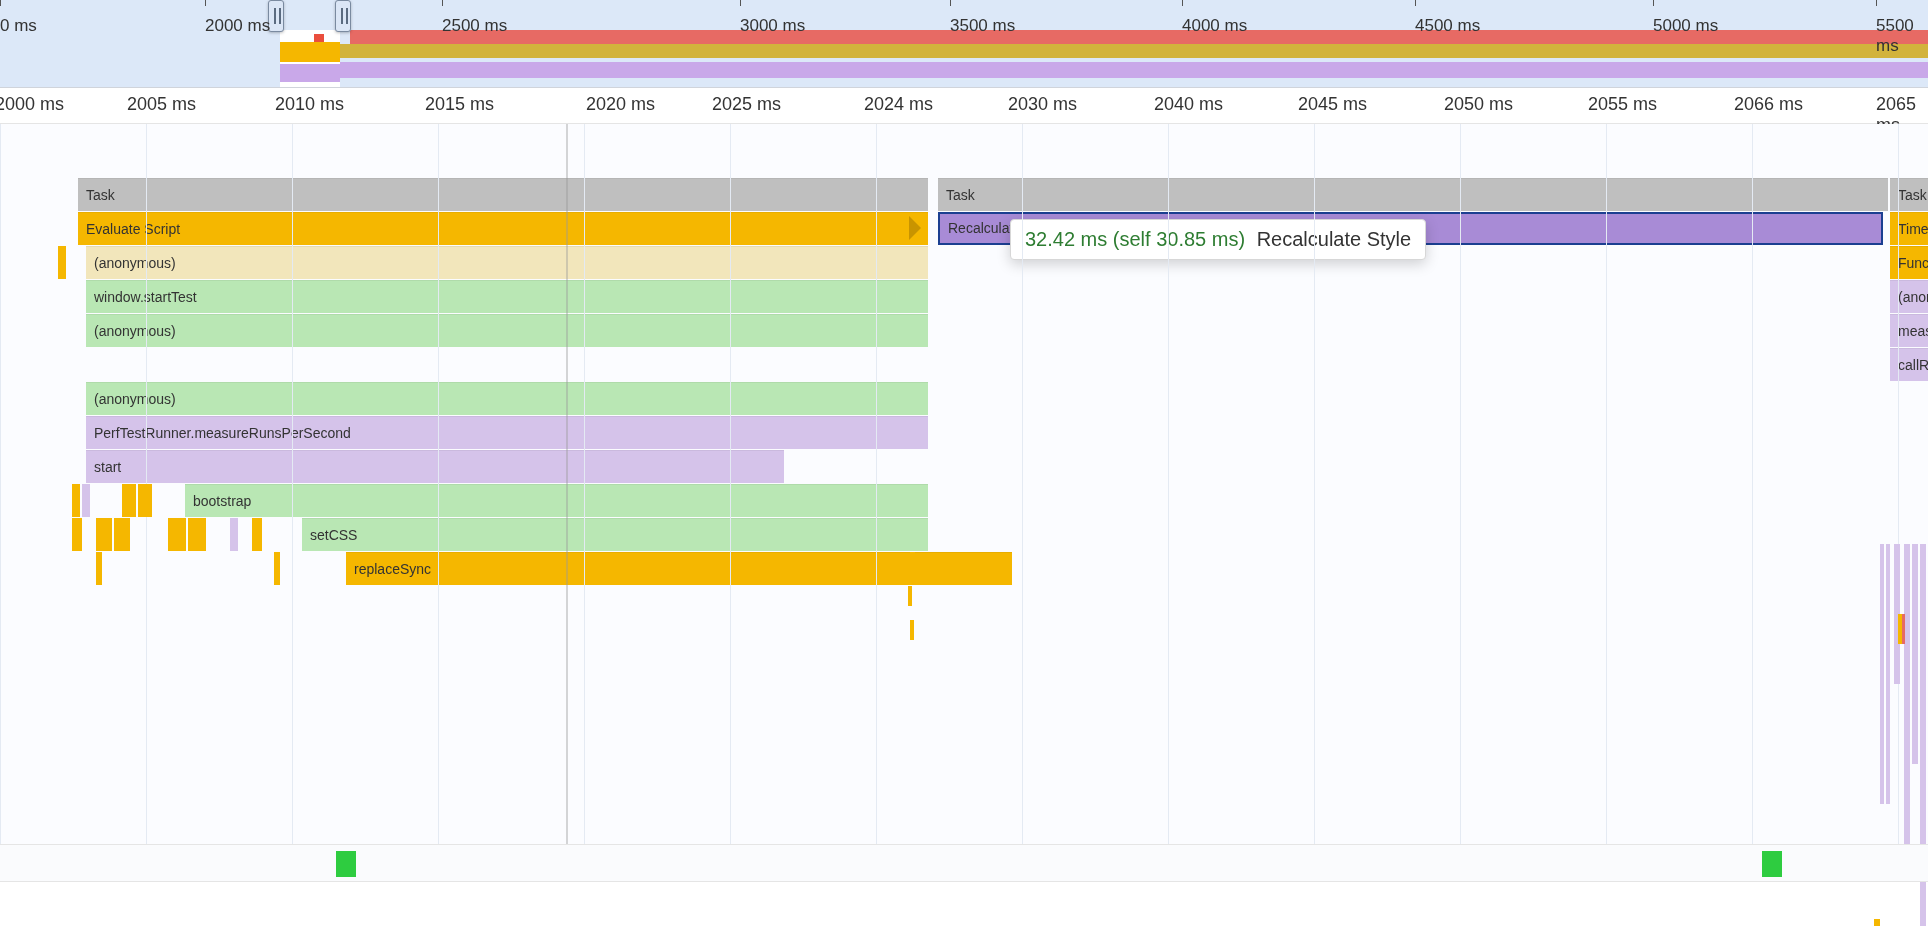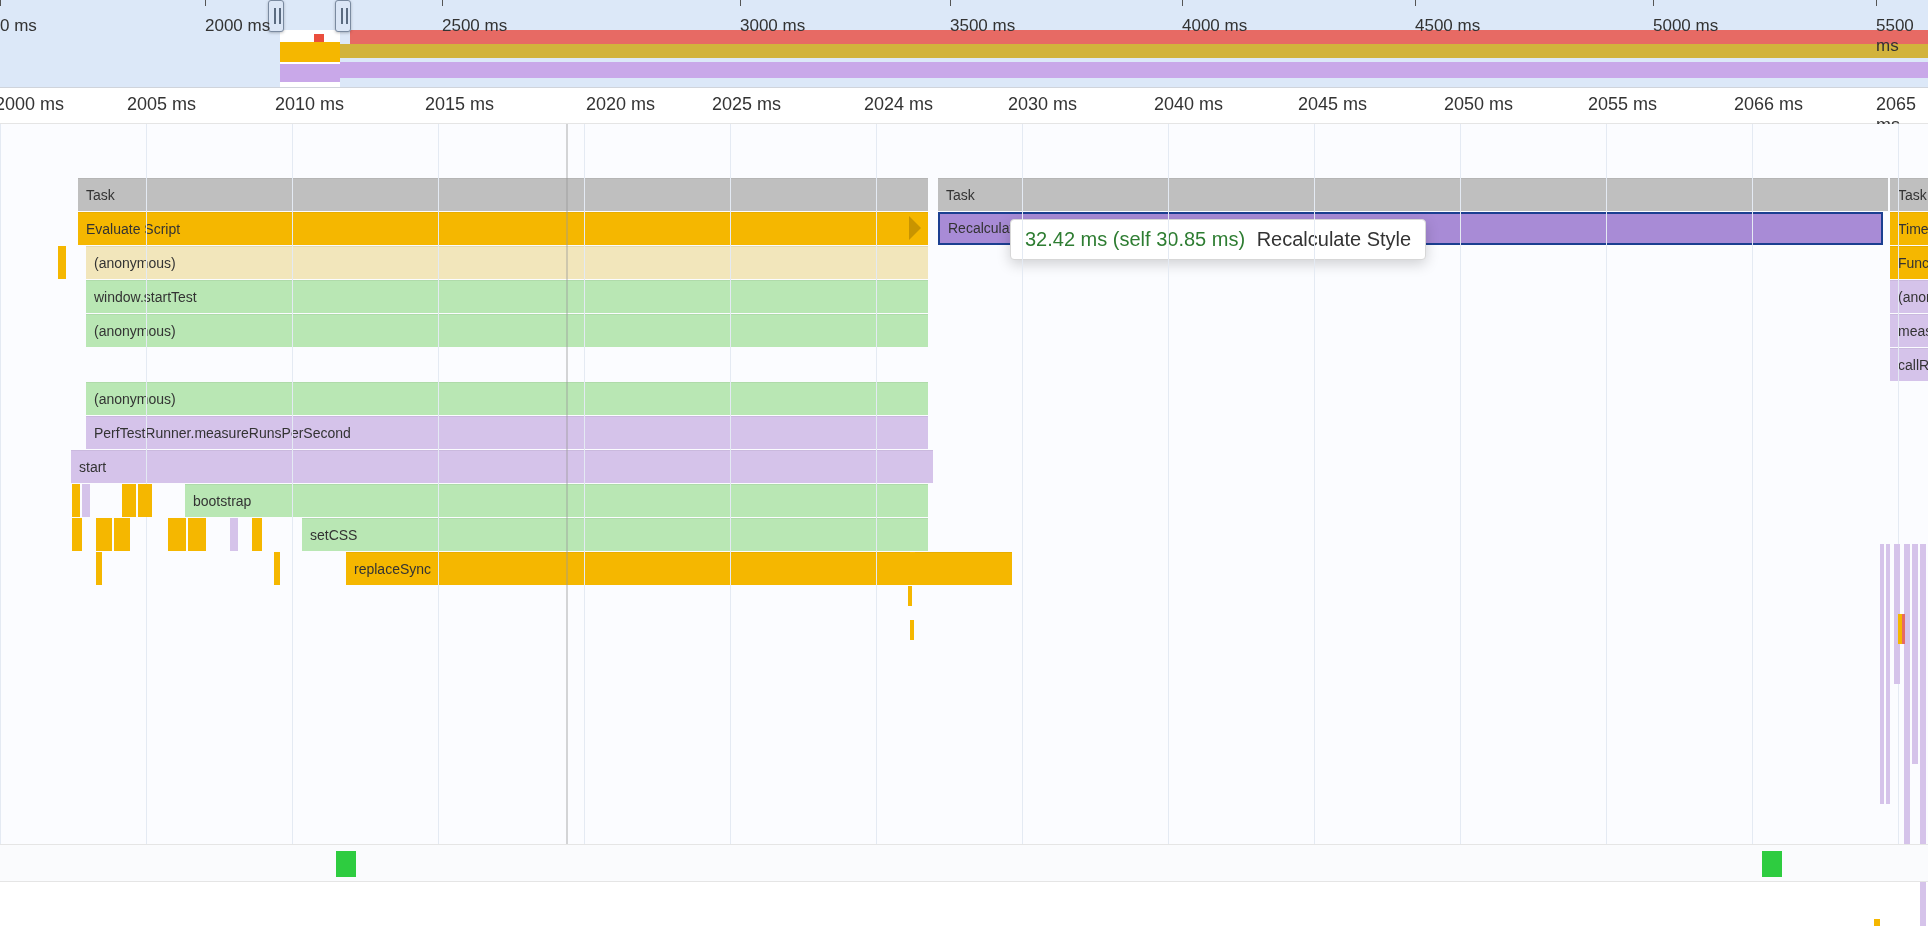--- a/index.html
+++ b/index.html
@@ -237,21 +237,21 @@
 <div class="flame-wrap">
 
   <div class="row c-task" style="top: 54px; left: 58px; width: 850px;"><span>Task</span></div>
   <div class="row c-script" style="top: 88px; left: 58px; width: 850px;"><span>Evaluate Script</span></div>
   <div class="small-block" style="top:122px; left:58px; width:8px; background:#f5b700;"></div>
   <div class="row c-scriptbg" style="top: 122px; left: 66px; width: 842px;"><span>(anonymous)</span></div>
   <div class="row c-fn" style="top: 156px; left: 66px; width: 842px;"><span>window.startTest</span></div>
   <div class="row c-fn" style="top: 190px; left: 66px; width: 842px;"><span>(anonymous)</span></div>
   <div class="row c-fn" style="top: 258px; left: 66px; width: 842px;"><span>(anonymous)</span></div>
   <div class="row c-layout" style="top: 292px; left: 66px; width: 842px;"><span>PerfTestRunner.measureRunsPerSecond</span></div>
-  <div class="row c-layout" style="top: 326px; left: 51px; width: 862px;"><span>start</span></div>
+  <div class="row c-layout" style="top: 326px; left: 66px; width: 698px;"><span>start</span></div>
   <div class="row c-fn" style="top: 394px; left: 282px; width: 626px;"><span>setCSS</span></div>
   <div class="row c-fn" style="top: 360px; left: 165px; width: 743px;"><span>bootstrap</span></div>
   <div class="row c-script" style="top: 428px; left: 326px; width: 666px;"><span>replaceSync</span></div>
 
   <div class="small-block c-micro-y" style="top:462px; left:908px; width:4px; height:20px;"></div>
   <div class="small-block c-micro-y" style="top:428px; left:910px; width:5px;"></div>
   <div class="small-block c-micro-y" style="top:496px; left:910px; width:4px; height:20px;"></div>
 
   <div style="position:absolute; top:92px; left:909px; width:0; height:0; border-top:12px solid transparent; border-bottom:12px solid transparent; border-left:12px solid #c89400;"></div>
 

